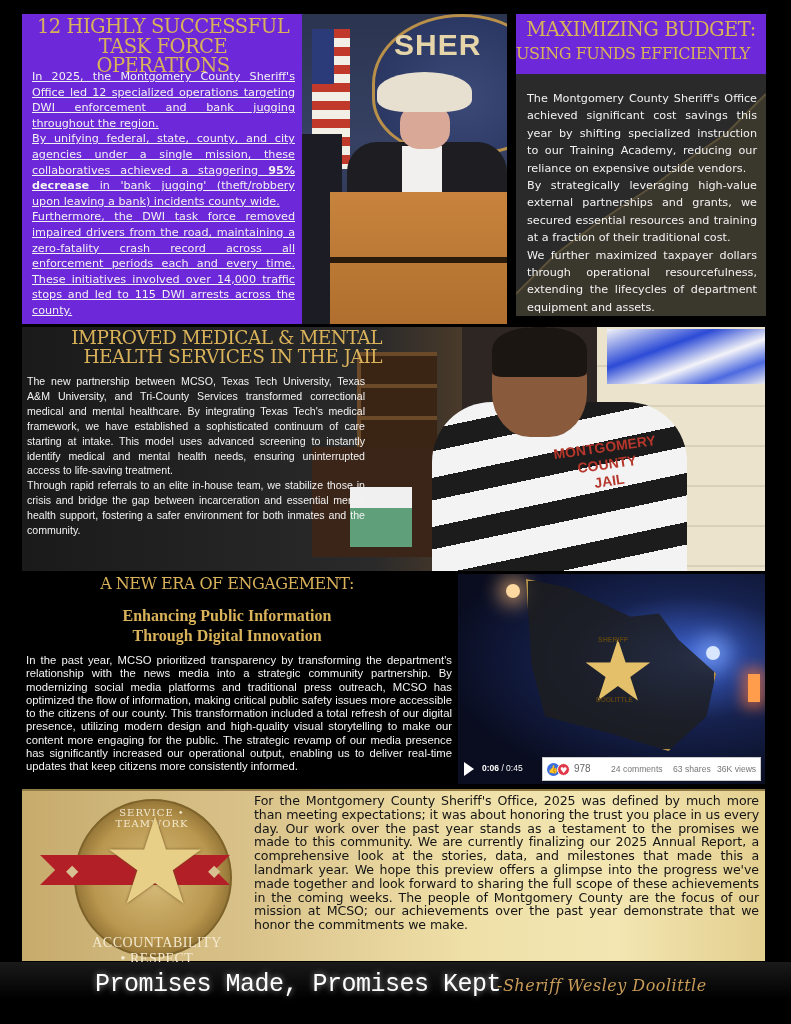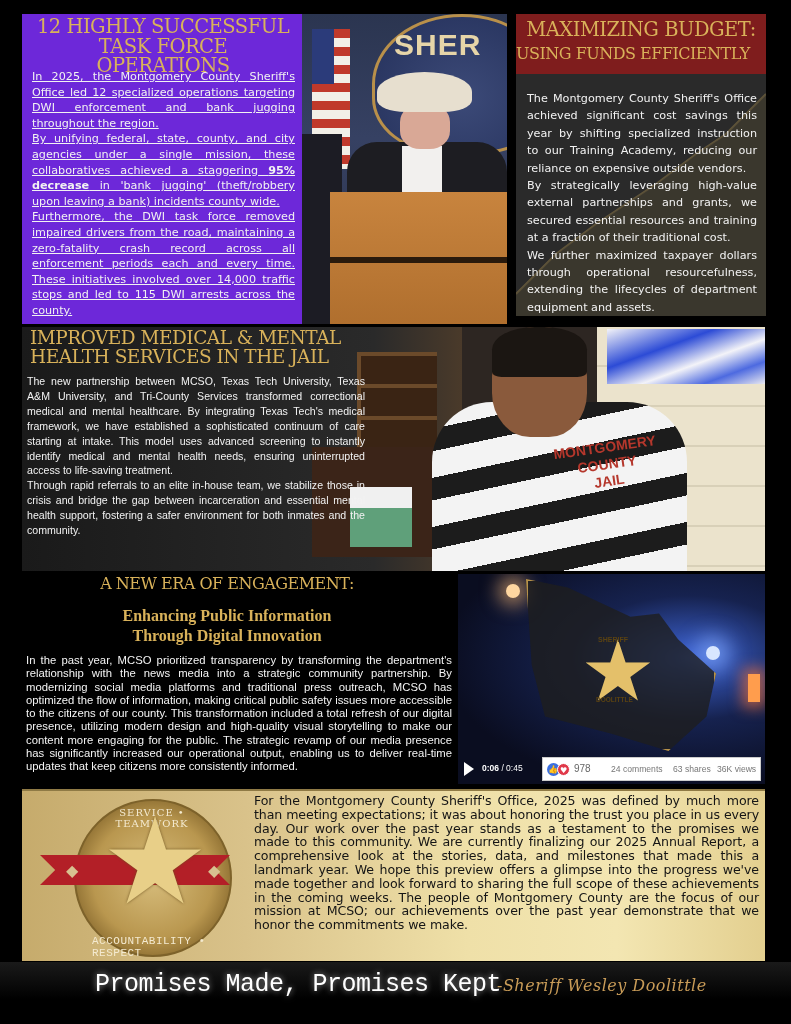--- a/index.html
+++ b/index.html
@@ -24,39 +24,39 @@
   #photo-podium .hat { position: absolute; left: 75px; top: 58px; width: 95px; height: 40px; background: #e7dfcf; border-radius: 50% 50% 30% 30%; }
   #photo-podium .face { position: absolute; left: 98px; top: 90px; width: 50px; height: 45px; background: #d9a896; border-radius: 40%; }
   #photo-podium .suit { position: absolute; left: 45px; top: 128px; width: 160px; height: 70px; background: #1d1d22; border-radius: 30px 30px 0 0; }
   #photo-podium .shirt { position: absolute; left: 100px; top: 132px; width: 40px; height: 60px; background: #f2f0ee; }
   #photo-podium .podium { position: absolute; left: 28px; top: 178px; width: 177px; height: 132px; background: linear-gradient(180deg, #c8843e, #b06f2e); }
   #photo-podium .podium-line { position: absolute; left: 28px; top: 243px; width: 177px; height: 6px; background: #2a1a0c; }
   #photo-podium .officer { position: absolute; left: 0; top: 120px; width: 40px; height: 190px; background: #1c1c24; }
 
   
   #sec-budget { position: absolute; left: 516px; top: 14px; width: 250px; height: 302px; background: #2a2a2a; }
-  #sec-budget .title-wrap { position: absolute; left: 0; top: 0; width: 250px; height: 60px; background: #7f1d1d; }
+  #sec-budget .title-wrap { position: absolute; left: 0; top: 0; width: 250px; height: 60px; background: #6d28d9; }
   #sec-budget .title1 { position: absolute; left: 0; top: 6px; width: 250px; text-align: center; font-size: 19.5px; }
   #sec-budget .title2 { position: absolute; left: 0; top: 32px; width: 250px; text-align: left; font-size: 16px; }
   #sec-budget .body { position: absolute; left: 11px; top: 76px; width: 230px; font-size: 11.2px; line-height: 17.4px; text-align: justify; color: #f2f2f2; }
   #sec-budget .chart-deco { position: absolute; left: 0; top: 60px; width: 250px; height: 242px; opacity: 0.35; }
 
   
   #sec-medical { position: absolute; left: 22px; top: 327px; width: 743px; height: 244px; overflow: hidden; background: #2d2622; }
   #sec-medical .bg-left { position: absolute; left: 0; top: 0; width: 440px; height: 244px; background: linear-gradient(90deg, #1a1a1a 0%, #2a2a2a 80%, #4a3a2a 100%); }
   #sec-medical .shelf { position: absolute; left: 335px; top: 25px; width: 80px; height: 110px; background: repeating-linear-gradient(180deg, #6b4a2a 0 4px, #3a2414 4px 32px); border-left: 4px solid #6b4a2a; }
   #sec-medical .wall { position: absolute; left: 575px; top: 0; width: 168px; height: 244px; background: repeating-linear-gradient(180deg, #ebe3cc 0 38px, #d8d0b8 38px 40px); }
   #sec-medical .painting { position: absolute; left: 585px; top: 2px; width: 158px; height: 55px; background: linear-gradient(160deg, #f3f3f8 0%, #2c4bd6 35%, #f3f3f8 60%, #4d6ae0 80%, #e8e8f0 100%); }
   #sec-medical .desk { position: absolute; left: 290px; top: 120px; width: 180px; height: 110px; background: #3b2418; }
   #sec-medical .tissue { position: absolute; left: 328px; top: 160px; width: 62px; height: 60px; background: linear-gradient(180deg, #f0f0f0 0 35%, #5fa07a 35% 100%); }
   #sec-medical .shirt { position: absolute; left: 410px; top: 75px; width: 255px; height: 169px; border-radius: 60px 60px 0 0; background: repeating-linear-gradient(-12deg, #f3f3f3 0 26px, #1c1c1c 26px 48px); }
   #sec-medical .head { position: absolute; left: 470px; top: 0; width: 95px; height: 110px; background: #8a5a3c; border-radius: 45% 45% 40% 40%; }
   #sec-medical .hair { position: absolute; left: 470px; top: 0; width: 95px; height: 50px; background: #1b1612; border-radius: 45% 45% 10% 10%; }
   #sec-medical .jail-text { position: absolute; left: 520px; top: 112px; width: 130px; text-align: center; font-family: "Liberation Sans", sans-serif; font-weight: bold; font-size: 14px; line-height: 17px; color: #b5372c; transform: rotate(-8deg); }
-  #sec-medical .title { position: absolute; left: 0; top: 2px; width: 360px; text-align: left; font-size: 18.5px; padding-left: 8px; }
+  #sec-medical .title { position: absolute; left: 0; top: 2px; width: 360px; text-align: right; font-size: 18.5px; padding-left: 8px; }
   #sec-medical .body { position: absolute; left: 5px; top: 47px; width: 338px; font-family: "Liberation Sans", sans-serif; font-size: 10.6px; line-height: 14.9px; text-align: justify; color: #f2f2f2; }
 
   
   #sec-engage { position: absolute; left: 22px; top: 574px; width: 434px; height: 210px; }
   #sec-engage .title { position: absolute; left: 0; top: 2px; width: 410px; text-align: center; font-size: 16px; }
   #sec-engage .subtitle { position: absolute; left: 0; top: 32px; width: 410px; text-align: center; font-family: Liberation Serif, serif; font-size: 16px; line-height: 20px; }
   #sec-engage .body { position: absolute; left: 4px; top: 80px; width: 426px; font-family: "Liberation Sans", sans-serif; font-size: 11.3px; line-height: 13.3px; text-align: justify; color: #f4f4f4; }
 
   #video { position: absolute; left: 458px; top: 574px; width: 307px; height: 210px; overflow: hidden; background: radial-gradient(ellipse at 75% 40%, #3f66d8 0%, #16224f 35%, #0a0d20 75%); }
   #video .light1 { position: absolute; left: 48px; top: 10px; width: 14px; height: 14px; border-radius: 50%; background: #ffd7a0; box-shadow: 0 0 18px 8px rgba(255,190,120,0.6); }
@@ -78,21 +78,21 @@
   #fb-comments { position: absolute; left: 68px; top: 6px; font-family: "Liberation Sans", sans-serif; font-size: 8.6px; color: #777; }
   #fb-shares { position: absolute; left: 130px; top: 6px; font-family: "Liberation Sans", sans-serif; font-size: 8.6px; color: #777; }
   #fb-views { position: absolute; left: 174px; top: 6px; font-family: "Liberation Sans", sans-serif; font-size: 8.6px; color: #777; }
 
   
   #sec-closing { position: absolute; left: 22px; top: 789px; width: 743px; height: 172px; background: linear-gradient(90deg, #c6ab6c 0%, #d9c28a 30%, #efe0a8 60%, #f3e6b2 80%, #e3cf8f 100%); border-top: 2px solid #8f7a45; }
   #badge { position: absolute; left: 8px; top: 6px; width: 205px; height: 160px; }
   #badge .ring { position: absolute; left: 44px; top: 2px; width: 158px; height: 158px; border-radius: 50%; background: radial-gradient(circle, #d7bd7c 0%, #b9974f 55%, #8e6f32 75%, #cfb56f 80%, #9d7e3d 100%); border: 2px solid #7d622a; }
   #badge .ribbon { position: absolute; left: 10px; top: 58px; width: 190px; height: 30px; background: #b31f27; clip-path: polygon(0 0, 100% 0, 92% 50%, 100% 100%, 0 100%, 8% 50%); }
   #badge .ring-top { position: absolute; left: 62px; top: 10px; width: 120px; text-align: center; font-family: "DejaVu Serif", serif; font-size: 10px; color: #f4ead0; letter-spacing: 1px; }
-  #badge .ring-bottom { position: absolute; left: 62px; top: 138px; width: 130px; font-family: Liberation Mono, monospace; font-size: 11px; color: #f4ead0; letter-spacing: 0.5px; }
+  #badge .ring-bottom { position: absolute; left: 62px; top: 138px; width: 130px; text-align: center; font-family: Liberation Serif, serif; font-size: 14px; color: #f4ead0; letter-spacing: 0.5px; }
   #badge .star { position: absolute; left: 70px; top: 10px; width: 110px; height: 110px; font-size: 120px; line-height: 110px; text-align: center; color: #e8cf88; text-shadow: 0 0 3px #6d5220; }
   #badge .tx1 { position: absolute; left: 36px; top: 64px; font-size: 16px; color: #d8c190; }
   #badge .tx2 { position: absolute; left: 178px; top: 64px; font-size: 16px; color: #d8c190; }
   #sec-closing .body { position: absolute; left: 232px; top: 3px; width: 505px; font-family: "DejaVu Sans", sans-serif; font-size: 12.6px; line-height: 13.8px; text-align: justify; color: #151515; letter-spacing: -0.1px; }
 
   
   #footer { position: absolute; left: 0; top: 962px; width: 791px; height: 62px; background: linear-gradient(180deg, #1a1a1a 0%, #000 60%); }
   #footer .slogan { position: absolute; left: 95px; top: 8px; font-family: Liberation Mono, monospace; font-size: 25px; color: #fff; text-shadow: 0 0 6px rgba(255,255,255,0.6); letter-spacing: -0.5px; }
   #footer .signature { position: absolute; left: 497px; top: 14px; font-family: "DejaVu Serif", serif; font-style: italic; font-size: 16px; color: #c99c58; letter-spacing: 0.5px; }
 </style>

